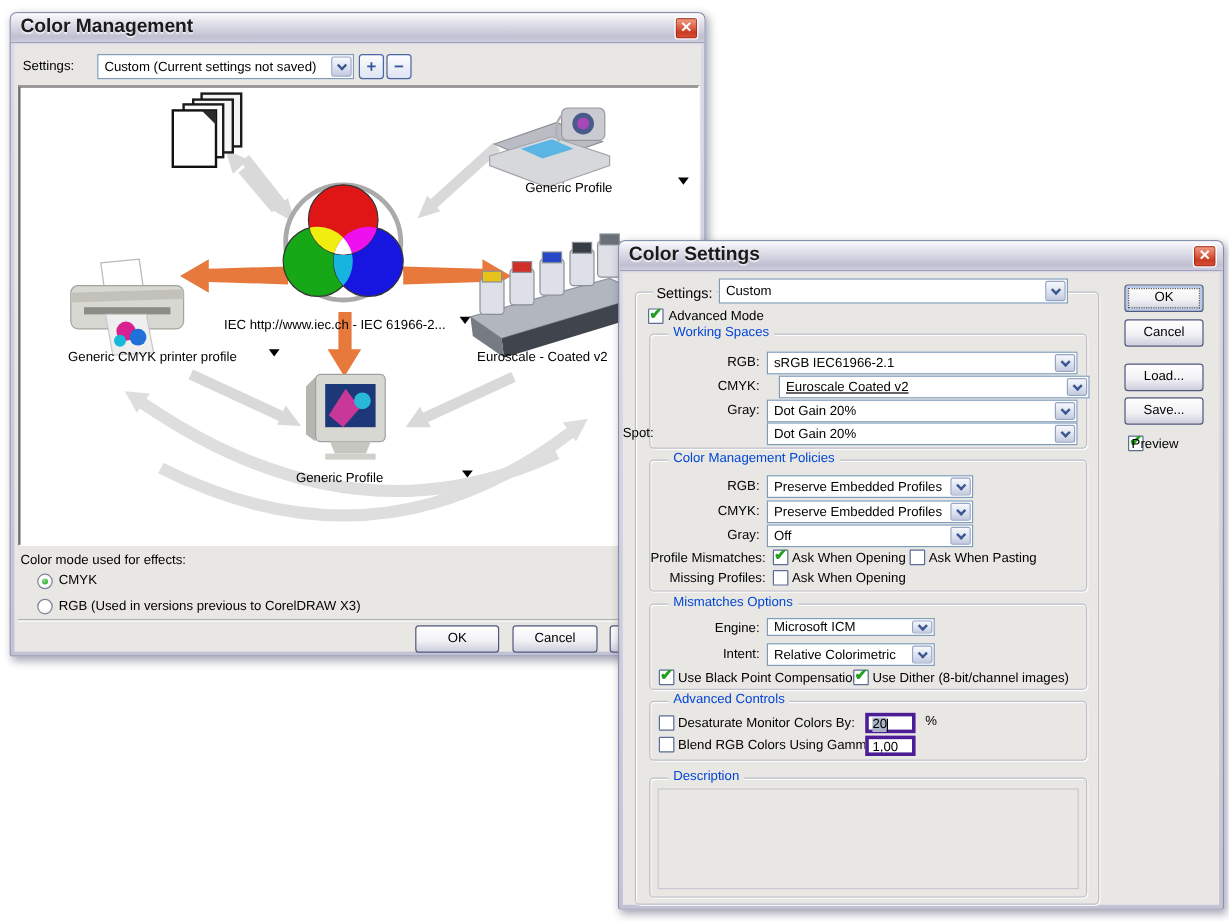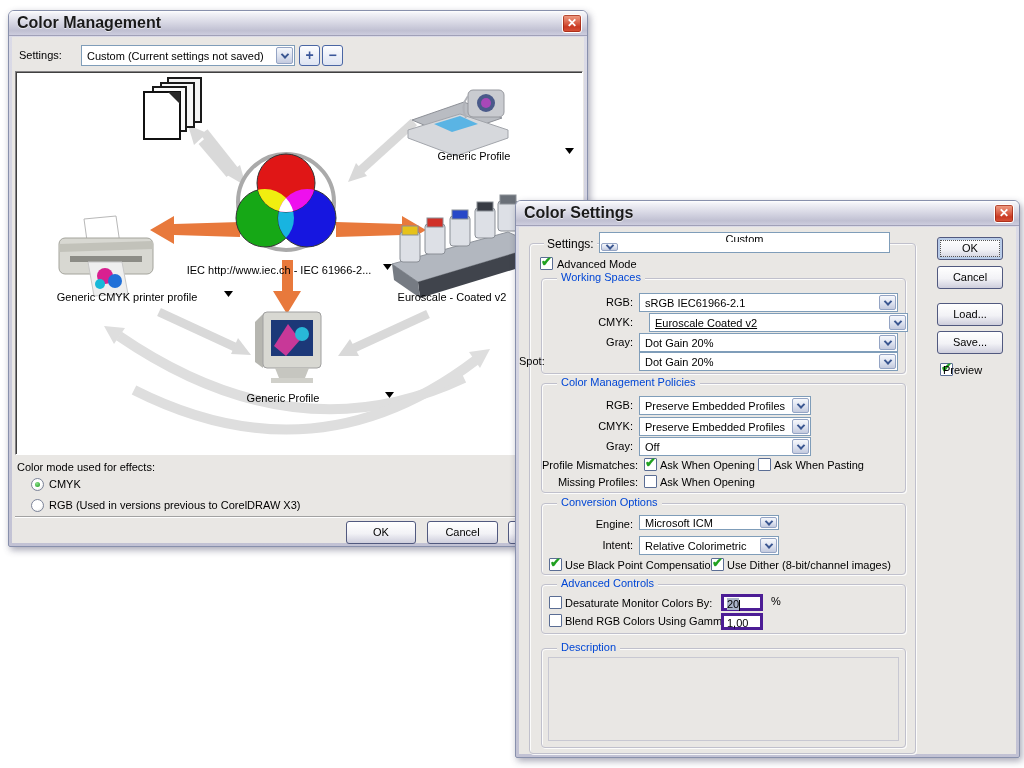--- a/index.html
+++ b/index.html
@@ -234,21 +234,21 @@
   <div class="xp-window" style="left:515px; top:200px; width:505px; height:558px; z-index:2;">
     <div class="titlebar">
       <span class="title">Color Settings</span>
       <span class="close-btn">✕</span>
     </div>
     <div class="win-body" style="background:#e9e7e4;">
 
       <div class="grp" style="left:10px; top:16px; width:387px; height:511px;"></div>
 
       <span class="lbl" style="left:25px; top:10px; font-size:12px; background:#e9e7e4; padding:0 3px;">Settings:</span>
-      <div class="combo" style="left:80px; top:5px; width:291px;flex-direction:column;">
+      <div class="combo" style="left:80px; top:5px; width:291px;">
         <span class="txt">Custom</span>
         <span class="btn">
             <span class="chev"></span>
           </span>
       </div>
 
       <span class="cb checked" style="left:21px; top:30px;">
         <span class="mark">✔</span>
         </span>
       <span class="lbl" style="left:38px; top:31px;">Advanced Mode</span>
@@ -316,21 +316,21 @@
       <span class="lbl" style="left:141px; top:232px;">Ask When Opening</span>
       <span class="cb" style="left:239px; top:231px;">
         </span>
       <span class="lbl" style="left:255px; top:232px;">Ask When Pasting</span>
       <span class="lbl" style="left:0; top:249px; width:119px; text-align:right;">Missing Profiles:</span>
       <span class="cb" style="left:125px; top:248px;">
         </span>
       <span class="lbl" style="left:141px; top:249px;">Ask When Opening</span>
 
       <div class="grp" style="left:22px; top:276px; width:365px; height:72px;">
-        <span class="grp-title">Conversion Options</span>
+        <span class="grp-title">Mismatches Options</span>
       </div>
       <span class="lbl" style="left:0; top:291px; width:114px; text-align:right;">Engine:</span>
       <div class="combo" style="left:120px; top:288px; width:140px; height:15px;">
         <span class="txt">Microsoft ICM</span>
         <span class="btn">
             <span class="chev"></span>
           </span>
       </div>
       <span class="lbl" style="left:0; top:312px; width:114px; text-align:right;">Intent:</span>
       <div class="combo" style="left:120px; top:309px; width:140px; height:19px;">

